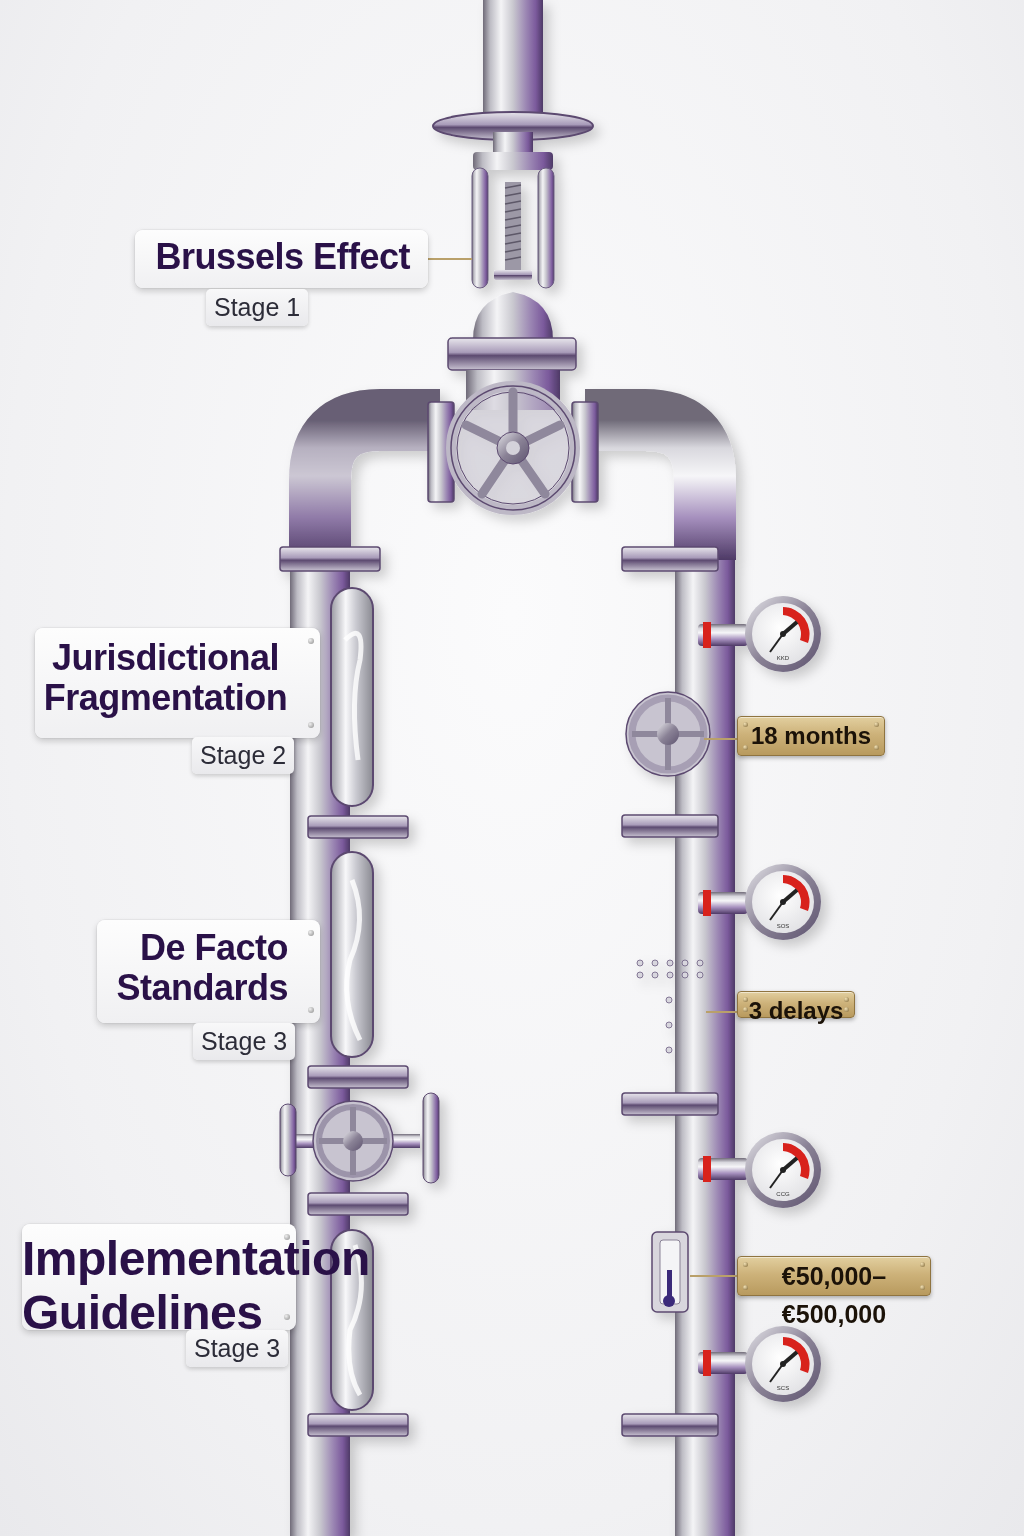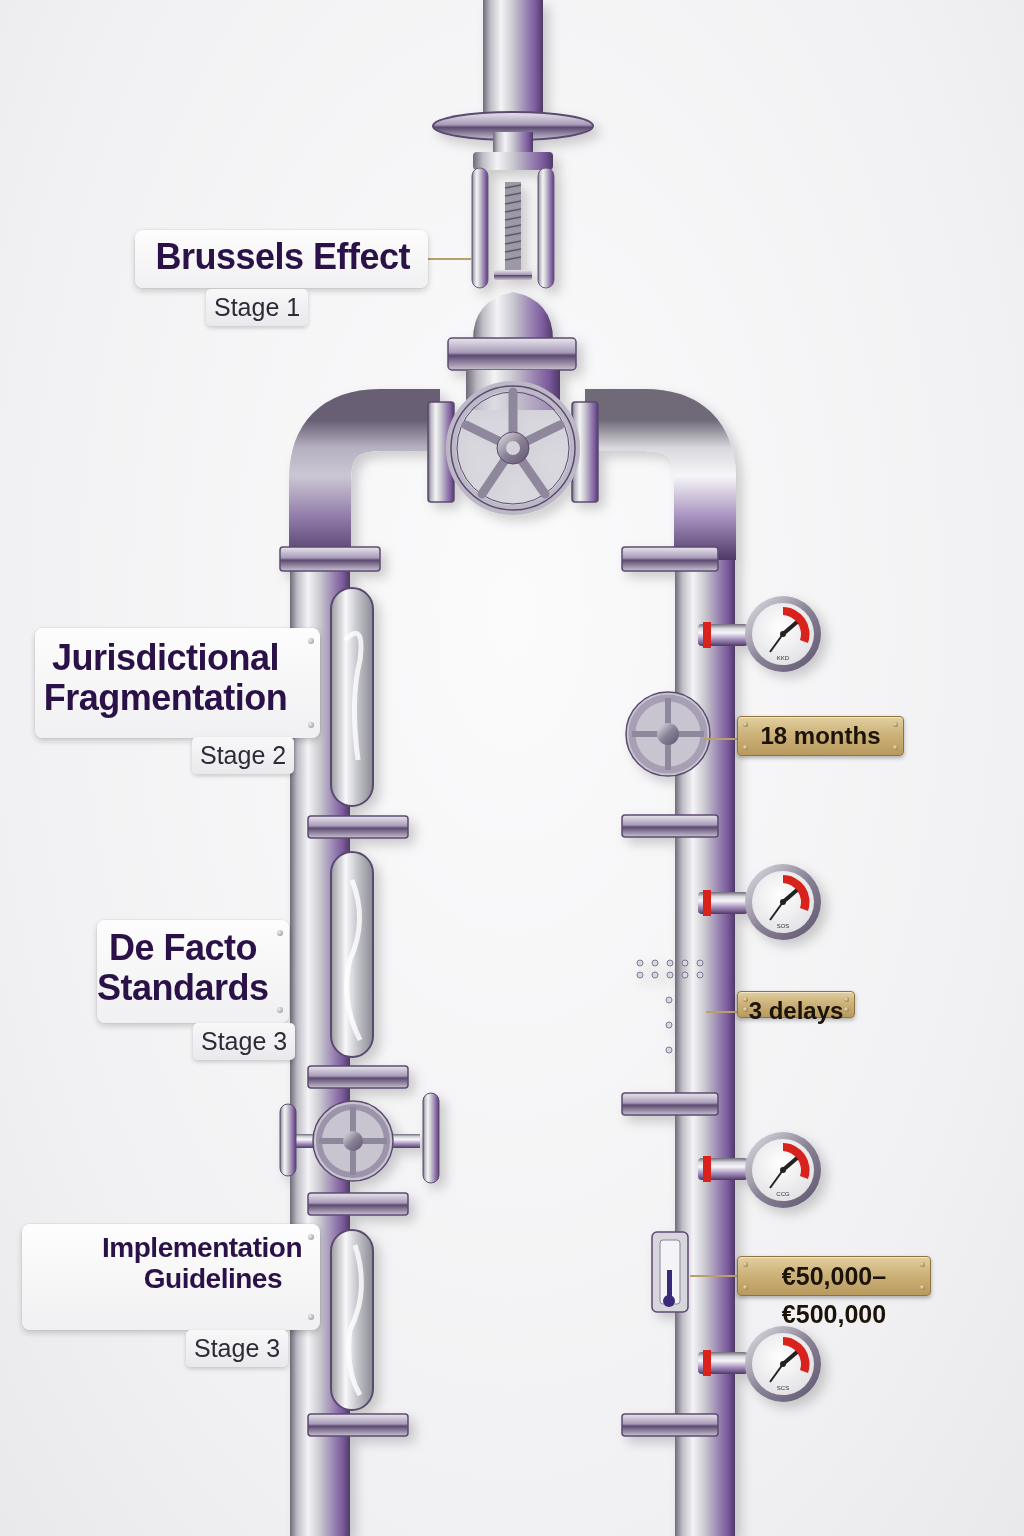--- a/index.html
+++ b/index.html
@@ -300,37 +300,37 @@
 <div class="stage-tag" style="left:206px; top:289px;">Stage 1</div>
 
 <div class="label-card" style="left:35px; top:628px; width:285px; height:110px; font-size:36px; padding:10px 24px 0 0;text-align:center;">
   <span class="screw" style="top:10px;"></span>
     <span class="screw" style="bottom:10px;"></span>
   <div>Jurisdictional</div>
   <div>Fragmentation</div>
 </div>
 <div class="stage-tag" style="left:192px; top:737px;text-align:right;">Stage 2</div>
 
-<div class="label-card" style="left:97px; top:920px; width:192px; height:103px; font-size:36px; padding:8px 32px 0 0;">
+<div class="label-card" style="left:97px; top:920px; width:223px; height:103px; font-size:36px; padding:8px 32px 0 0;">
   <span class="screw" style="top:10px;"></span>
     <span class="screw" style="bottom:10px;"></span>
   <div>De Facto</div>
   <div>Standards</div>
 </div>
 <div class="stage-tag" style="left:185px; top:1023px;margin-left:8px;">Stage 3</div>
 
-<div class="label-card" style="left:22px; top:1224px; width:298px; height:106px; font-size:28px; padding:8px 18px 0 0;">
+<div class="label-card" style="left:22px; top:1224px; width:274px; height:106px; font-size:48px; padding:8px 18px 0 0;">
   <span class="screw" style="top:10px;"></span>
     <span class="screw" style="bottom:10px;"></span>
   <div>Implementation</div>
   <div style="padding-right:20px;">Guidelines</div>
 </div>
 <div class="stage-tag" style="left:186px; top:1330px;">Stage 3</div>
 
-<div class="brass" style="left:737px; top:716px; width:167px; height:40px; line-height:38px;">
+<div class="brass" style="left:737px; top:716px; width:148px; height:40px; line-height:38px;">
   <span class="rivet" style="left:5px; top:5px;"></span><span class="rivet" style="right:5px; top:5px;"></span>
   <span class="rivet" style="left:5px; bottom:5px;"></span><span class="rivet" style="right:5px; bottom:5px;"></span>
   <span>18 months</span>
 </div>
 
 <div class="brass" style="left:737px; top:991px; width:118px; height:27px; line-height:38px;">
   <span class="rivet" style="left:5px; top:5px;"></span><span class="rivet" style="right:5px; top:5px;"></span>
   <span class="rivet" style="left:5px; bottom:5px;"></span><span class="rivet" style="right:5px; bottom:5px;"></span>
   <span>3 delays</span>
 </div>

